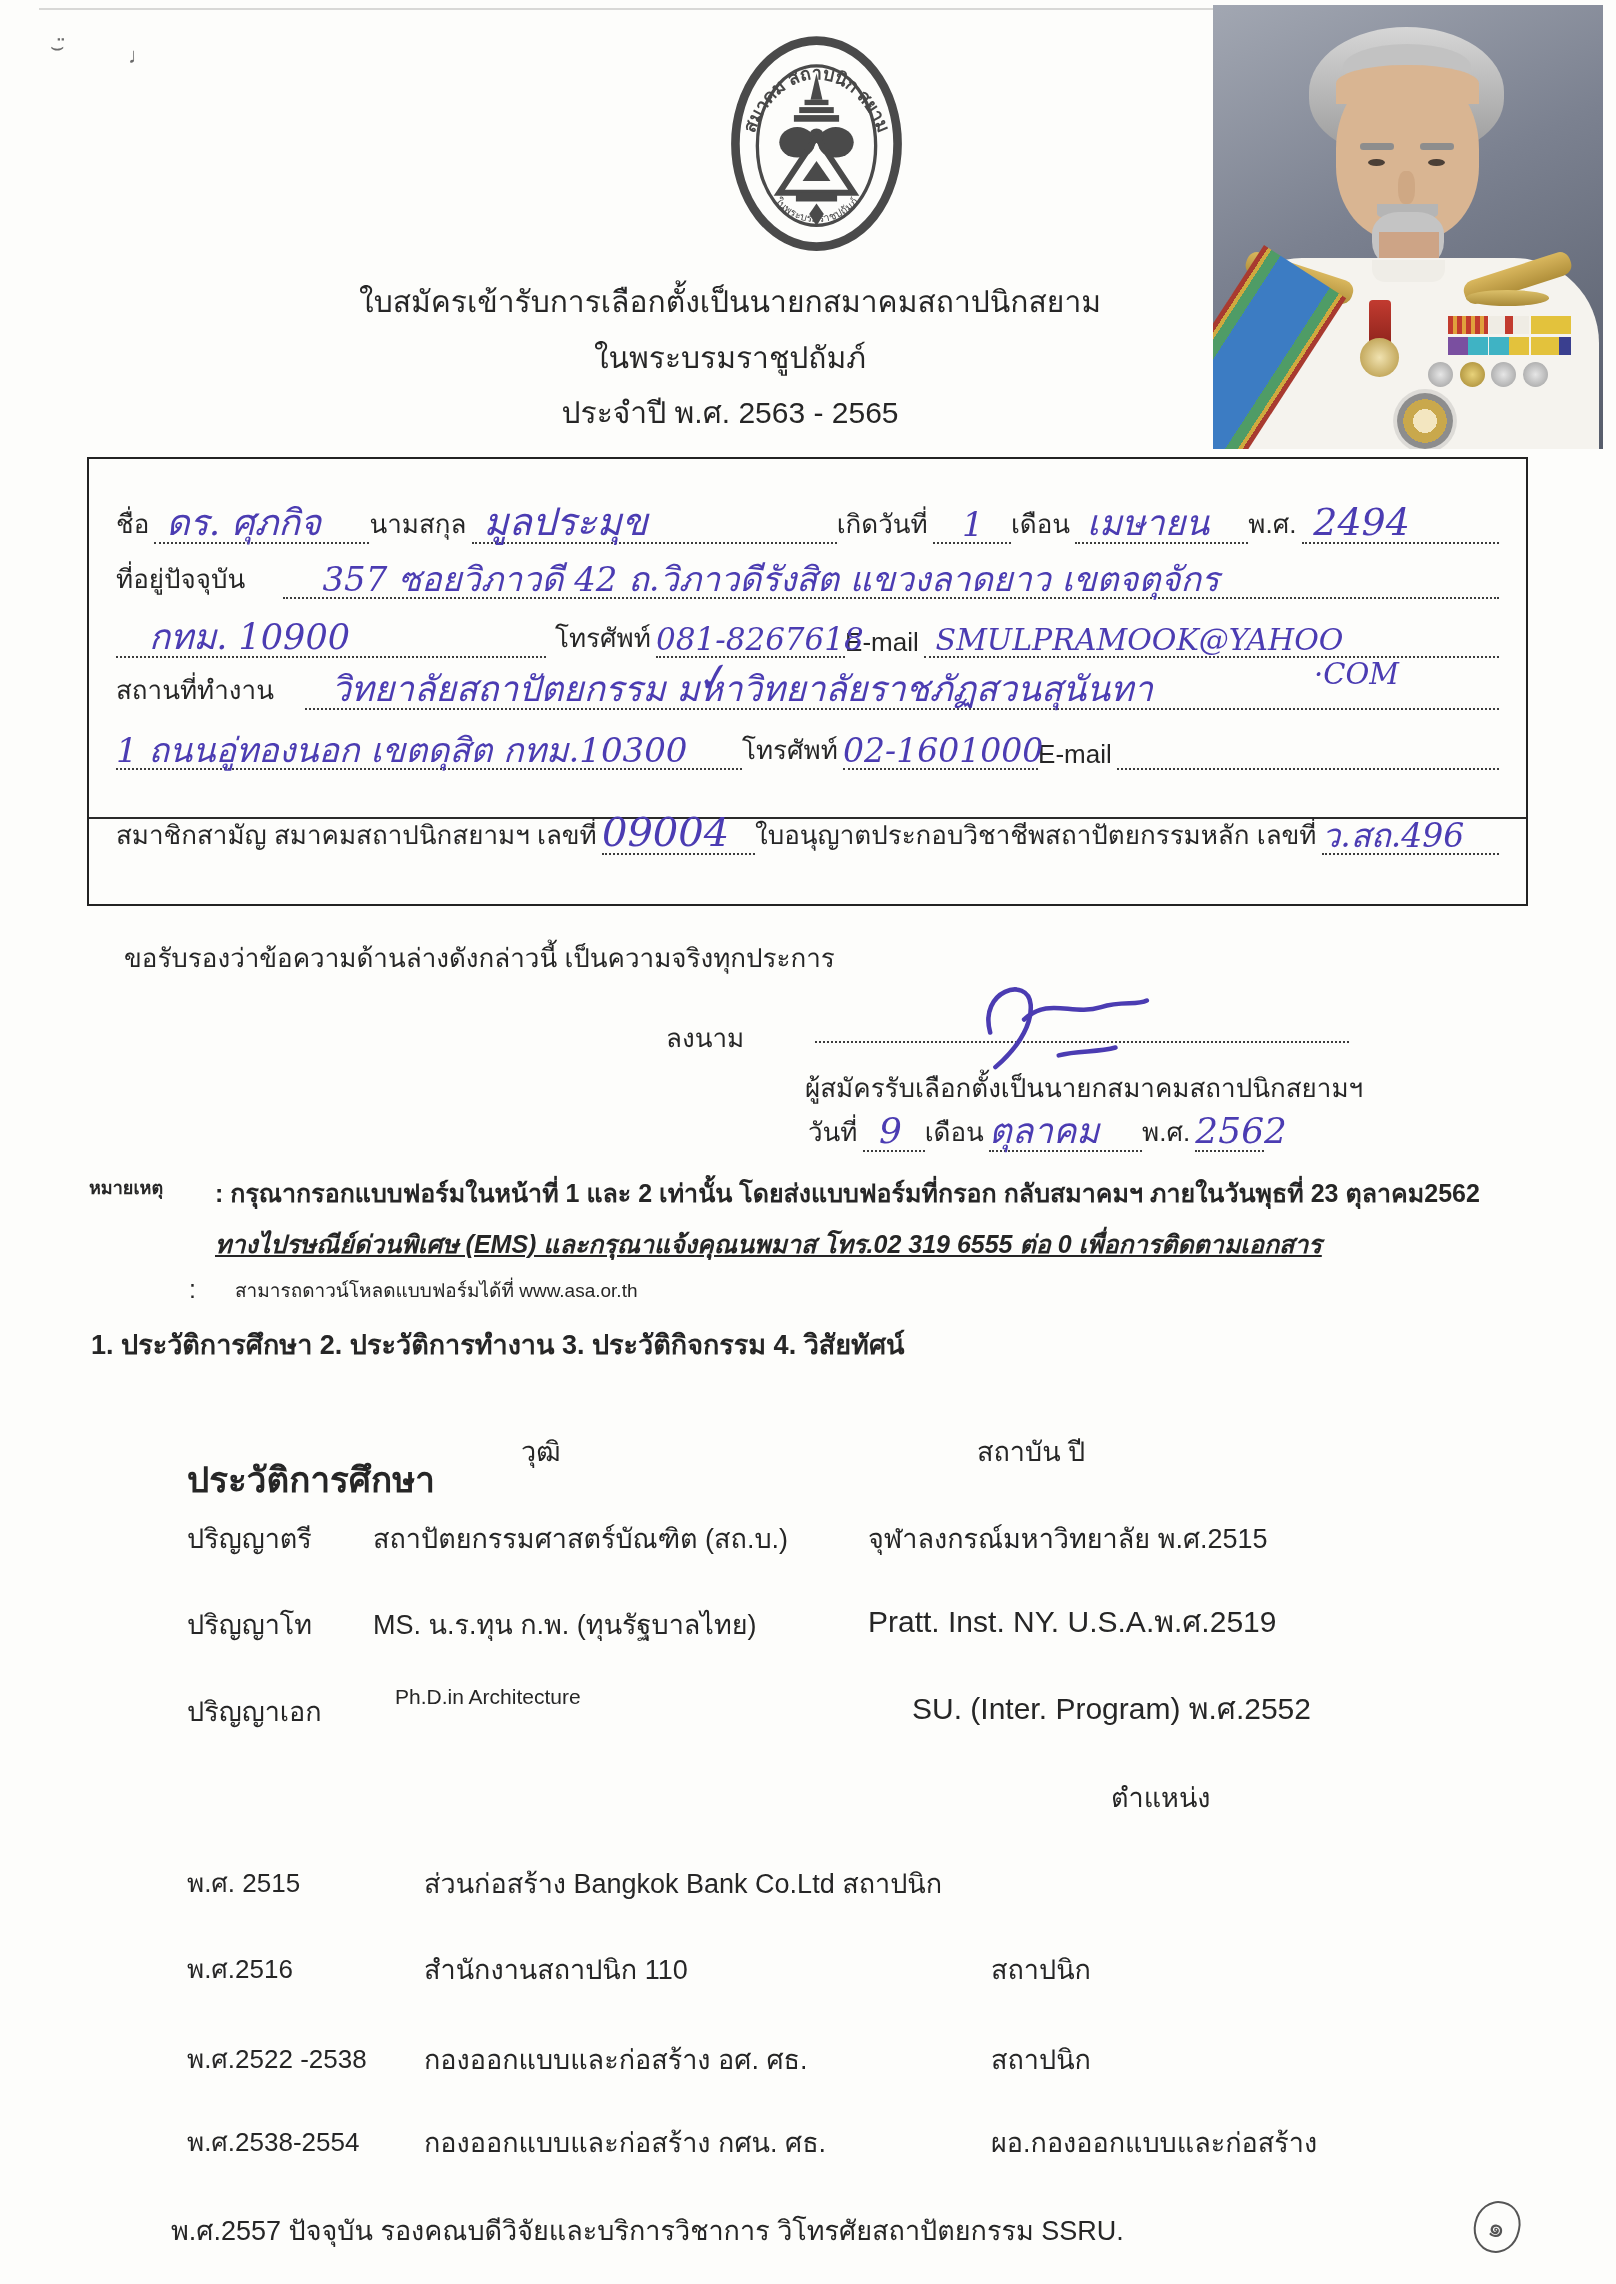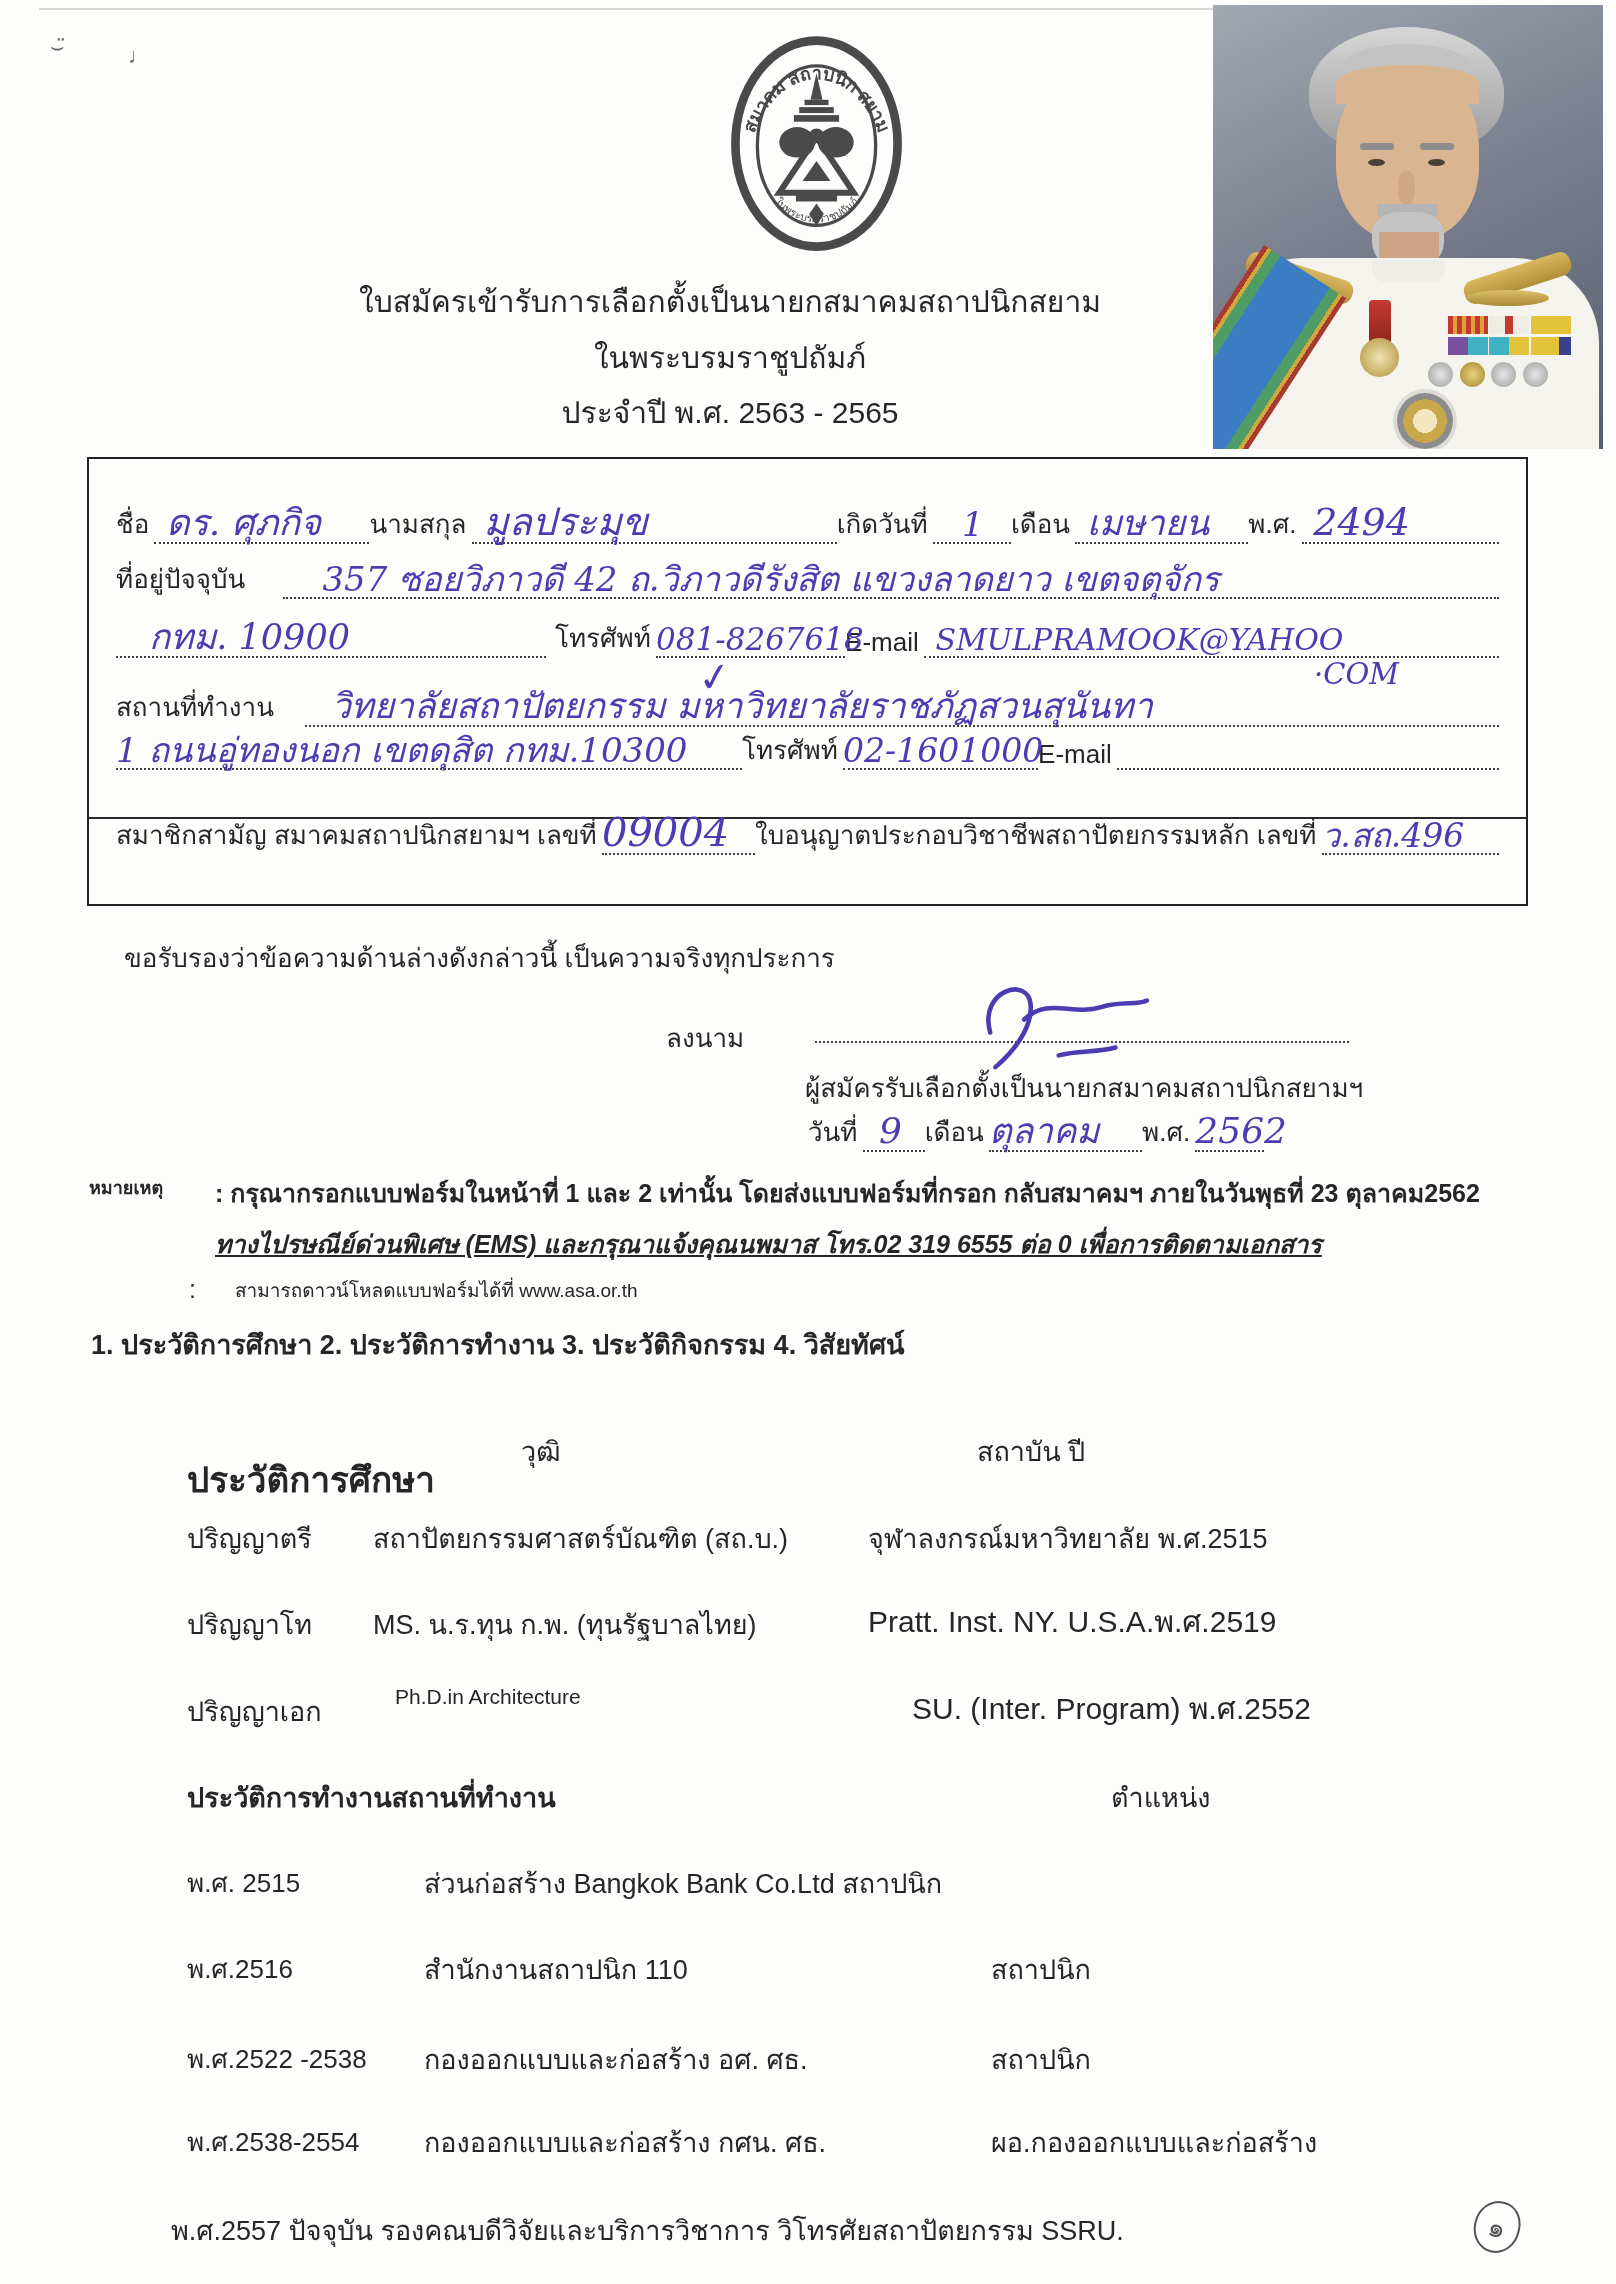--- a/index.html
+++ b/index.html
@@ -190,21 +190,21 @@
       </span>
       <span class="lbl">E-mail</span>
       <span class="fill grow">
         <span class="hw" style="font-size:30px;">SMULPRAMOOK@YAHOO</span>
       </span>
     </div>
 
     <span class="hw t" style="left:1225px;top:201px;font-size:29px;">·COM</span>
     <span class="check" style="left:609px;top:195px;">✓</span>
 
-    <div class="frow" style="top:217px;">
+    <div class="frow" style="top:200px;">
       <span class="lbl">สถานที่ทำงาน</span>
       <span class="fill grow" style="margin-left:26px;">
         <span class="hw" style="font-size:35px;left:26px;">วิทยาลัยสถาปัตยกรรม   มหาวิทยาลัยราชภัฏสวนสุนันทา</span>
       </span>
     </div>
 
     <div class="frow" style="top:260px;">
       <span class="fill" style="width:626px;">
         <span class="hw" style="font-size:34px;left:0;">1 ถนนอู่ทองนอก  เขตดุสิต    กทม.10300</span>
       </span>
@@ -279,21 +279,20 @@
     <div class="t" style="left:187px;top:1603px;font-size:27px;">ปริญญาโท</div>
     <div class="t" style="left:373px;top:1603px;font-size:27px;">MS. น.ร.ทุน ก.พ. (ทุนรัฐบาลไทย)</div>
     <div class="t" style="left:868px;top:1598px;font-size:30px;">Pratt. Inst. NY. U.S.A.พ.ศ.2519</div>
   </div>
   <div>
     <div class="t" style="left:187px;top:1690px;font-size:27px;">ปริญญาเอก</div>
     <div class="t" style="left:395px;top:1685px;font-size:21px;">Ph.D.in Architecture</div>
     <div class="t" style="left:912px;top:1685px;font-size:30px;">SU. (Inter. Program)  พ.ศ.2552</div>
   </div>
 
-  <div class="t b" style="left:187px;top:1776px;font-size:27px;">ประวัติการทำงานสถานที่ทำงาน</div>
   <div class="t" style="left:1111px;top:1776px;font-size:27px;">ตำแหน่ง</div>
 
   <div>
     <div class="t" style="left:187px;top:1862px;font-size:26px;">พ.ศ. 2515</div>
     <div class="t" style="left:424px;top:1862px;font-size:27px;">ส่วนก่อสร้าง  Bangkok Bank  Co.Ltd  สถาปนิก</div>
     <div class="t" style="left:991px;top:1862px;font-size:27px;"></div>
   </div>
   <div>
     <div class="t" style="left:187px;top:1948px;font-size:26px;">พ.ศ.2516</div>
     <div class="t" style="left:424px;top:1948px;font-size:27px;">สำนักงานสถาปนิก  110</div>

